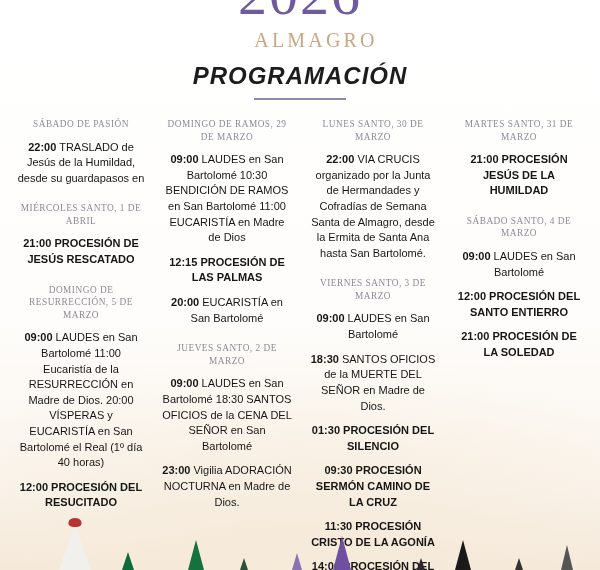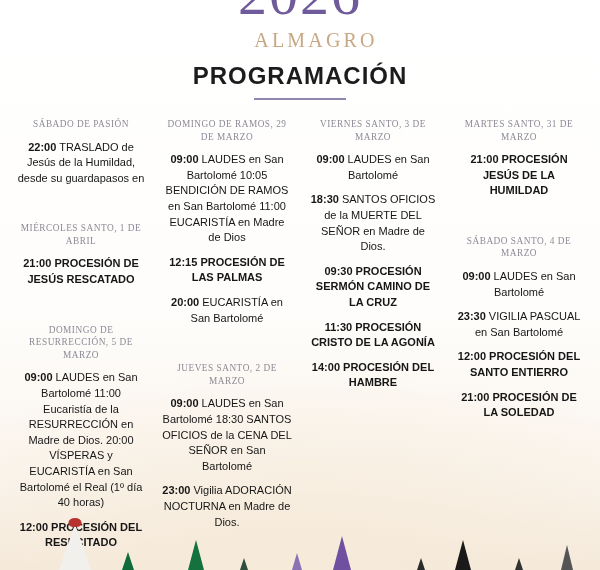--- a/index.html
+++ b/index.html
@@ -60,20 +60,21 @@
     position: absolute;
     top: 62px;
     left: 0;
     right: 0;
     text-align: center;
     font-family: "Liberation Sans", sans-serif;
     font-weight: bold;
     font-size: 24px;
     letter-spacing: 1px;
     color: #1c1c1c;
+    font-style: italic;
   }
 
   .rule {
     position: absolute;
     top: 98px;
     left: 50%;
     transform: translateX(-50%);
     width: 92px;
     height: 2px;
     background: #9186ad;
@@ -93,21 +94,21 @@
   }
   .col {
     display: flex;
     flex-direction: column;
   }
 
   .day {
     padding: 0 8px 4px 8px;
     text-align: center;
   }
-  .day + .day { margin-top: 32px; }
+  .day + .day { margin-top: 12px; }
 
   .day-title {
     font-family: "Liberation Serif", serif;
     font-size: 9.3px;
     letter-spacing: 0.5px;
     color: #8e8a96;
     line-height: 1.35;
     margin-bottom: 9px;
   }
 
@@ -192,49 +193,53 @@
         </div>
         <div class="day">
           <div class="day-title">DOMINGO DE RESURRECCIÓN, 5 DE MARZO</div>
           <div class="evt"><b>09:00</b><span> LAUDES en San Bartolomé 11:00 Eucaristía de la RESURRECCIÓN en Madre de Dios. 20:00 VÍSPERAS y EUCARISTÍA en San Bartolomé el Real (1º día 40 horas)</span></div>
           <div class="evt strong"><b>12:00</b><span> PROCESIÓN DEL RESUCITADO</span></div>
         </div>
       </div>
       <div class="col">
         <div class="day">
           <div class="day-title">DOMINGO DE RAMOS, 29 DE MARZO</div>
-          <div class="evt"><b>09:00</b><span> LAUDES en San Bartolomé 10:05 BENDICIÓN DE RAMOS en San Bartolomé 11:00 EUCARISTÍA en Madre de Dios</span></div>
+          <div class="evt"><b>09:00</b><span> LAUDES en San Bartolomé 10:30 BENDICIÓN DE RAMOS en San Bartolomé 11:00 EUCARISTÍA en Madre de Dios</span></div>
           <div class="evt strong"><b>12:15</b><span> PROCESIÓN DE LAS PALMAS</span></div>
           <div class="evt"><b>20:00</b><span> EUCARISTÍA en San Bartolomé</span></div>
         </div>
         <div class="day">
           <div class="day-title">JUEVES SANTO, 2 DE MARZO</div>
           <div class="evt"><b>09:00</b><span> LAUDES en San Bartolomé 18:30 SANTOS OFICIOS de la CENA DEL SEÑOR en San Bartolomé</span></div>
           <div class="evt"><b>23:00</b><span> Vigilia ADORACIÓN NOCTURNA en Madre de Dios.</span></div>
         </div>
       </div>
       <div class="col">
         <div class="day">
+          <div class="day-title">LUNES SANTO, 30 DE MARZO</div>
+          <div class="evt"><b>22:00</b><span> VIA CRUCIS organizado por la Junta de Hermandades y Cofradías de Semana Santa de Almagro, desde la Ermita de Santa Ana hasta San Bartolomé.</span></div>
+        </div>
+        <div class="day">
           <div class="day-title">VIERNES SANTO, 3 DE MARZO</div>
           <div class="evt"><b>09:00</b><span> LAUDES en San Bartolomé</span></div>
           <div class="evt"><b>18:30</b><span> SANTOS OFICIOS de la MUERTE DEL SEÑOR en Madre de Dios.</span></div>
+          <div class="evt strong"><b>01:30</b><span> PROCESIÓN DEL SILENCIO</span></div>
           <div class="evt strong"><b>09:30</b><span> PROCESIÓN SERMÓN CAMINO DE LA CRUZ</span></div>
           <div class="evt strong"><b>11:30</b><span> PROCESIÓN CRISTO DE LA AGONÍA</span></div>
           <div class="evt strong"><b>14:00</b><span> PROCESIÓN DEL HAMBRE</span></div>
         </div>
       </div>
       <div class="col">
         <div class="day">
           <div class="day-title">MARTES SANTO, 31 DE MARZO</div>
           <div class="evt strong"><b>21:00</b><span> PROCESIÓN JESÚS DE LA HUMILDAD</span></div>
         </div>
         <div class="day">
           <div class="day-title">SÁBADO SANTO, 4 DE MARZO</div>
           <div class="evt"><b>09:00</b><span> LAUDES en San Bartolomé</span></div>
-          <div class="evt"><b>23:30</b><span> VIGILIA PASCUAL en San Bartolomé</span></div>
           <div class="evt strong"><b>12:00</b><span> PROCESIÓN DEL SANTO ENTIERRO</span></div>
           <div class="evt strong"><b>21:00</b><span> PROCESIÓN DE LA SOLEDAD</span></div>
         </div>
       </div>
     </div>
 
   <div class="capirotes" id="capirotes">
       <div class="cap" style="left: 122px; border-left: 6.5px solid transparent; border-right: 6.5px solid transparent; border-bottom: 18px solid rgb(15, 107, 60);"></div>
       <div class="cap" style="left: 188px; border-left: 8.5px solid transparent; border-right: 8.5px solid transparent; border-bottom: 30px solid rgb(21, 114, 63);"></div>
       <div class="cap" style="left: 240px; border-left: 4.5px solid transparent; border-right: 4.5px solid transparent; border-bottom: 12px solid rgb(47, 79, 60);"></div>

